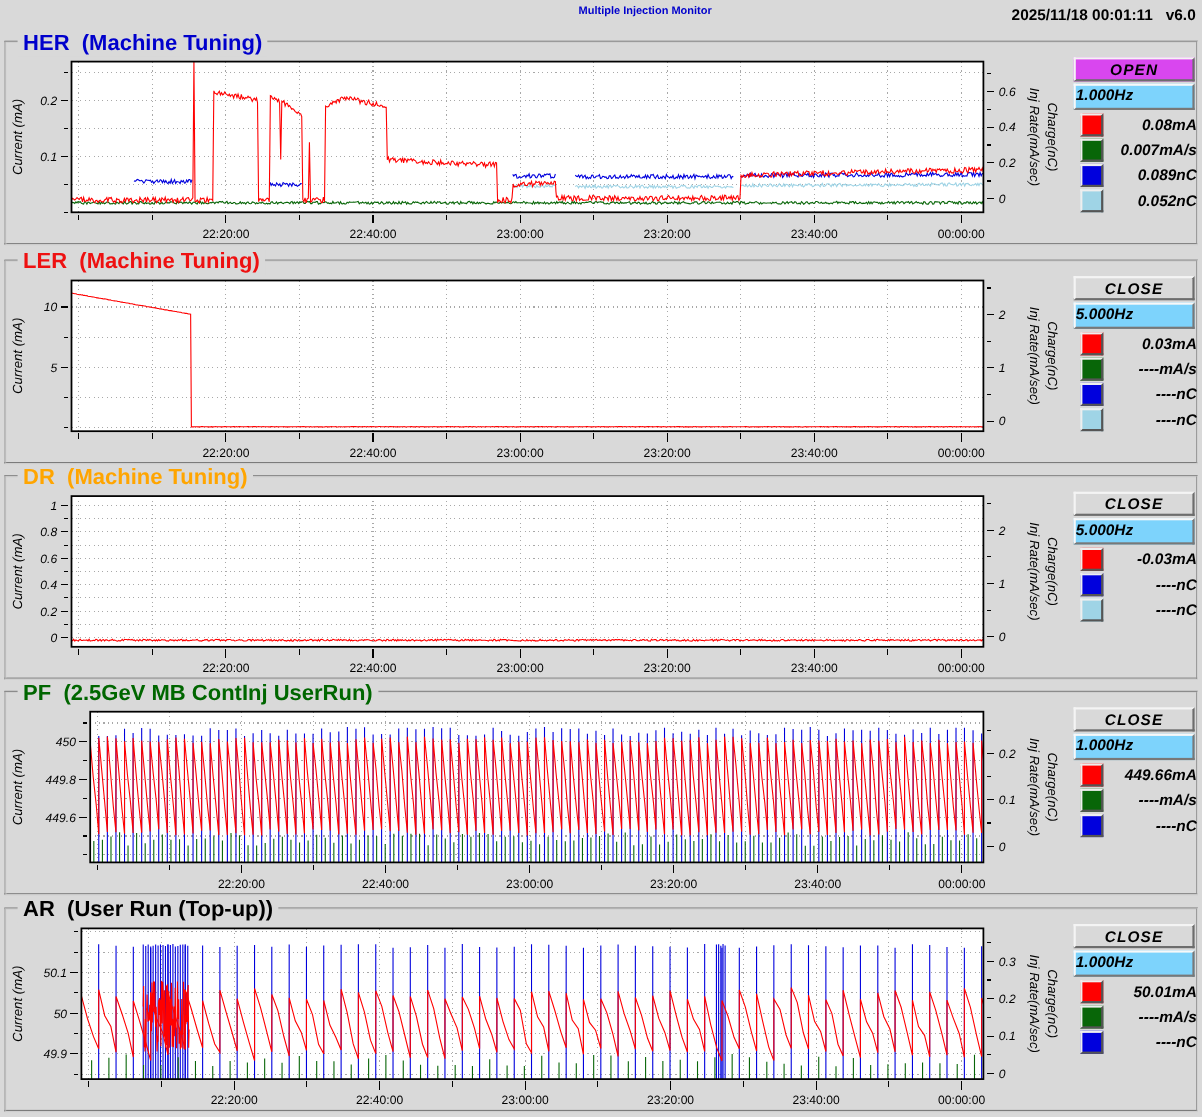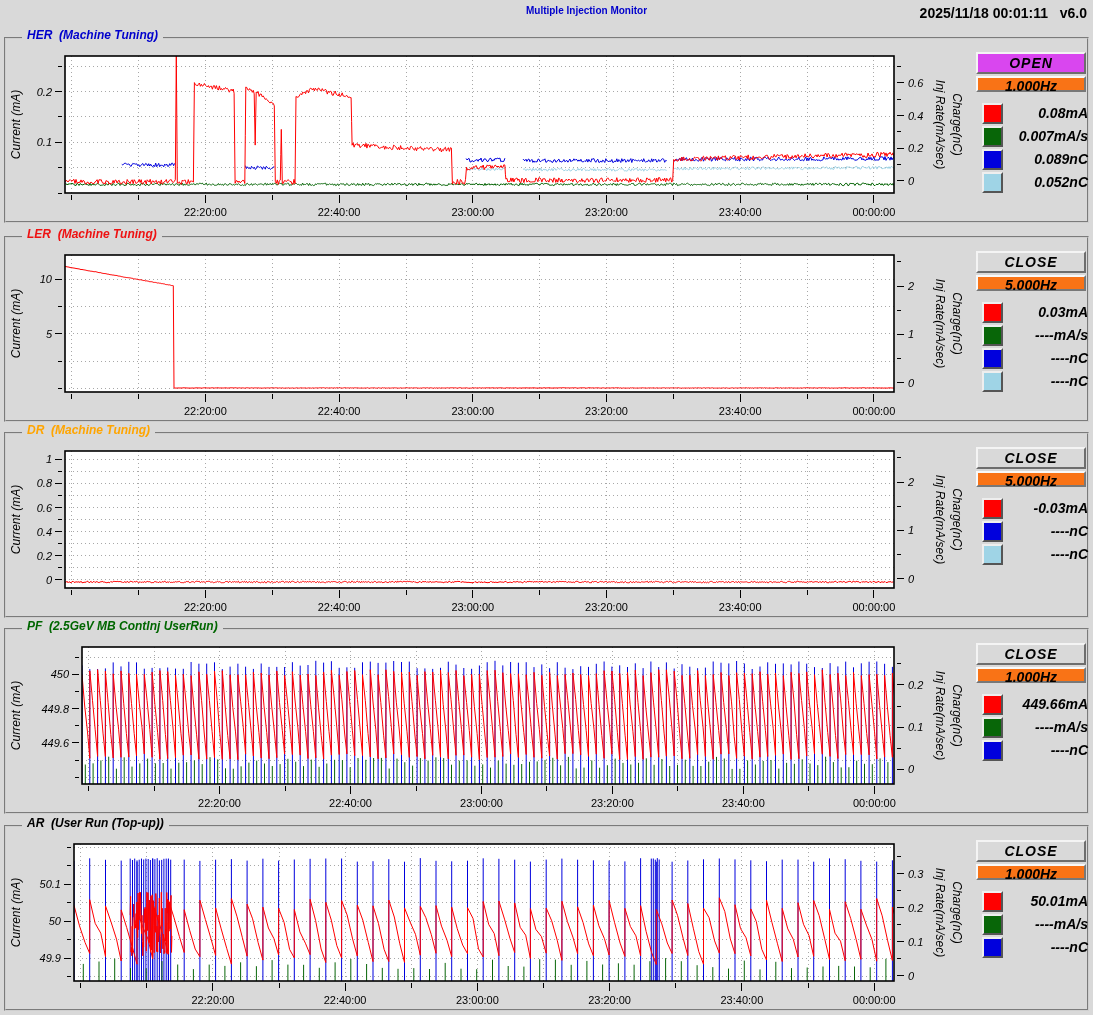--- a/index.html
+++ b/index.html
@@ -3,34 +3,34 @@
 <meta charset="utf-8">
 <style>
   *{box-sizing:border-box;margin:0;padding:0}
   html,body{width:1093px;height:1015px;overflow:hidden}
   body{background:#d9d9d9;font-family:"Liberation Sans",sans-serif;position:relative}
   .header{position:absolute;top:0;left:0;right:0;height:28px}
   .header-title{position:absolute;left:0;right:0;top:5px;text-align:center;padding-left:80px;
     font-size:10px;font-weight:bold;color:#0000cc;white-space:pre}
   .header-right{position:absolute;right:6px;top:5px;font-size:14px;font-weight:bold;color:#000;white-space:pre}
   .panel{position:absolute;left:4px;width:1085px;height:186px;border:2px groove #cfcfcf;background:#d9d9d9}
-  .panel-title{position:absolute;top:-11px;left:16px;padding:0 5px;background:#d9d9d9;
-    font-size:12px;font-weight:bold;font-style:italic;white-space:pre;z-index:2}
+  .panel-title{position:absolute;top:-11px;left:10px;padding:0 5px;background:#d9d9d9;
+    font-size:20px;font-weight:bold;white-space:pre;z-index:2}
   svg.chart{position:absolute;left:0;top:0}
   .chart text{fill:#000}
   .chart .tick{font:italic 11px "Liberation Sans",sans-serif}
   .chart .xtick{font:11px "Liberation Sans",sans-serif}
   .chart .axt{font:italic 12px "Liberation Sans",sans-serif}
   .sidebar{position:absolute;left:970px;top:0;width:110px;height:182px}
   .status-btn{position:absolute;top:13px;left:0;width:110px;height:22px;
     font:bold italic 14px "Liberation Sans",sans-serif;letter-spacing:1px;color:#000;
     border:2px solid;border-color:#f4f4f4 #6d6d6d #6d6d6d #f4f4f4;background:#d9d9d9;cursor:pointer}
-  .freq{position:absolute;top:37px;left:0;width:110px;height:16px;background:#f97316;
+  .freq{position:absolute;top:37px;left:0;width:110px;height:24px;background:#7dd3fc;
     border:2px solid;border-color:#f8f8f8 #787878 #787878 #f8f8f8;
-    text-align:center;font:bold italic 14px/17px "Liberation Sans",sans-serif;white-space:pre}
+    text-align:left;font:bold italic 14px/17px "Liberation Sans",sans-serif;white-space:pre}
   .legend-row{position:absolute;left:4px;width:110px;height:21px}
   .swatch{position:absolute;left:2px;top:0;width:21px;height:21px;
     border:2px solid;border-color:#eeeeee #555555 #555555 #eeeeee}
   .legend-val{position:absolute;right:2px;top:0;font:bold italic 14px/20px "Liberation Sans",sans-serif;white-space:pre}
 </style>
 </head>
 <body>
 
 <div class="header">
   <div class="header-title">Multiple Injection Monitor</div>

